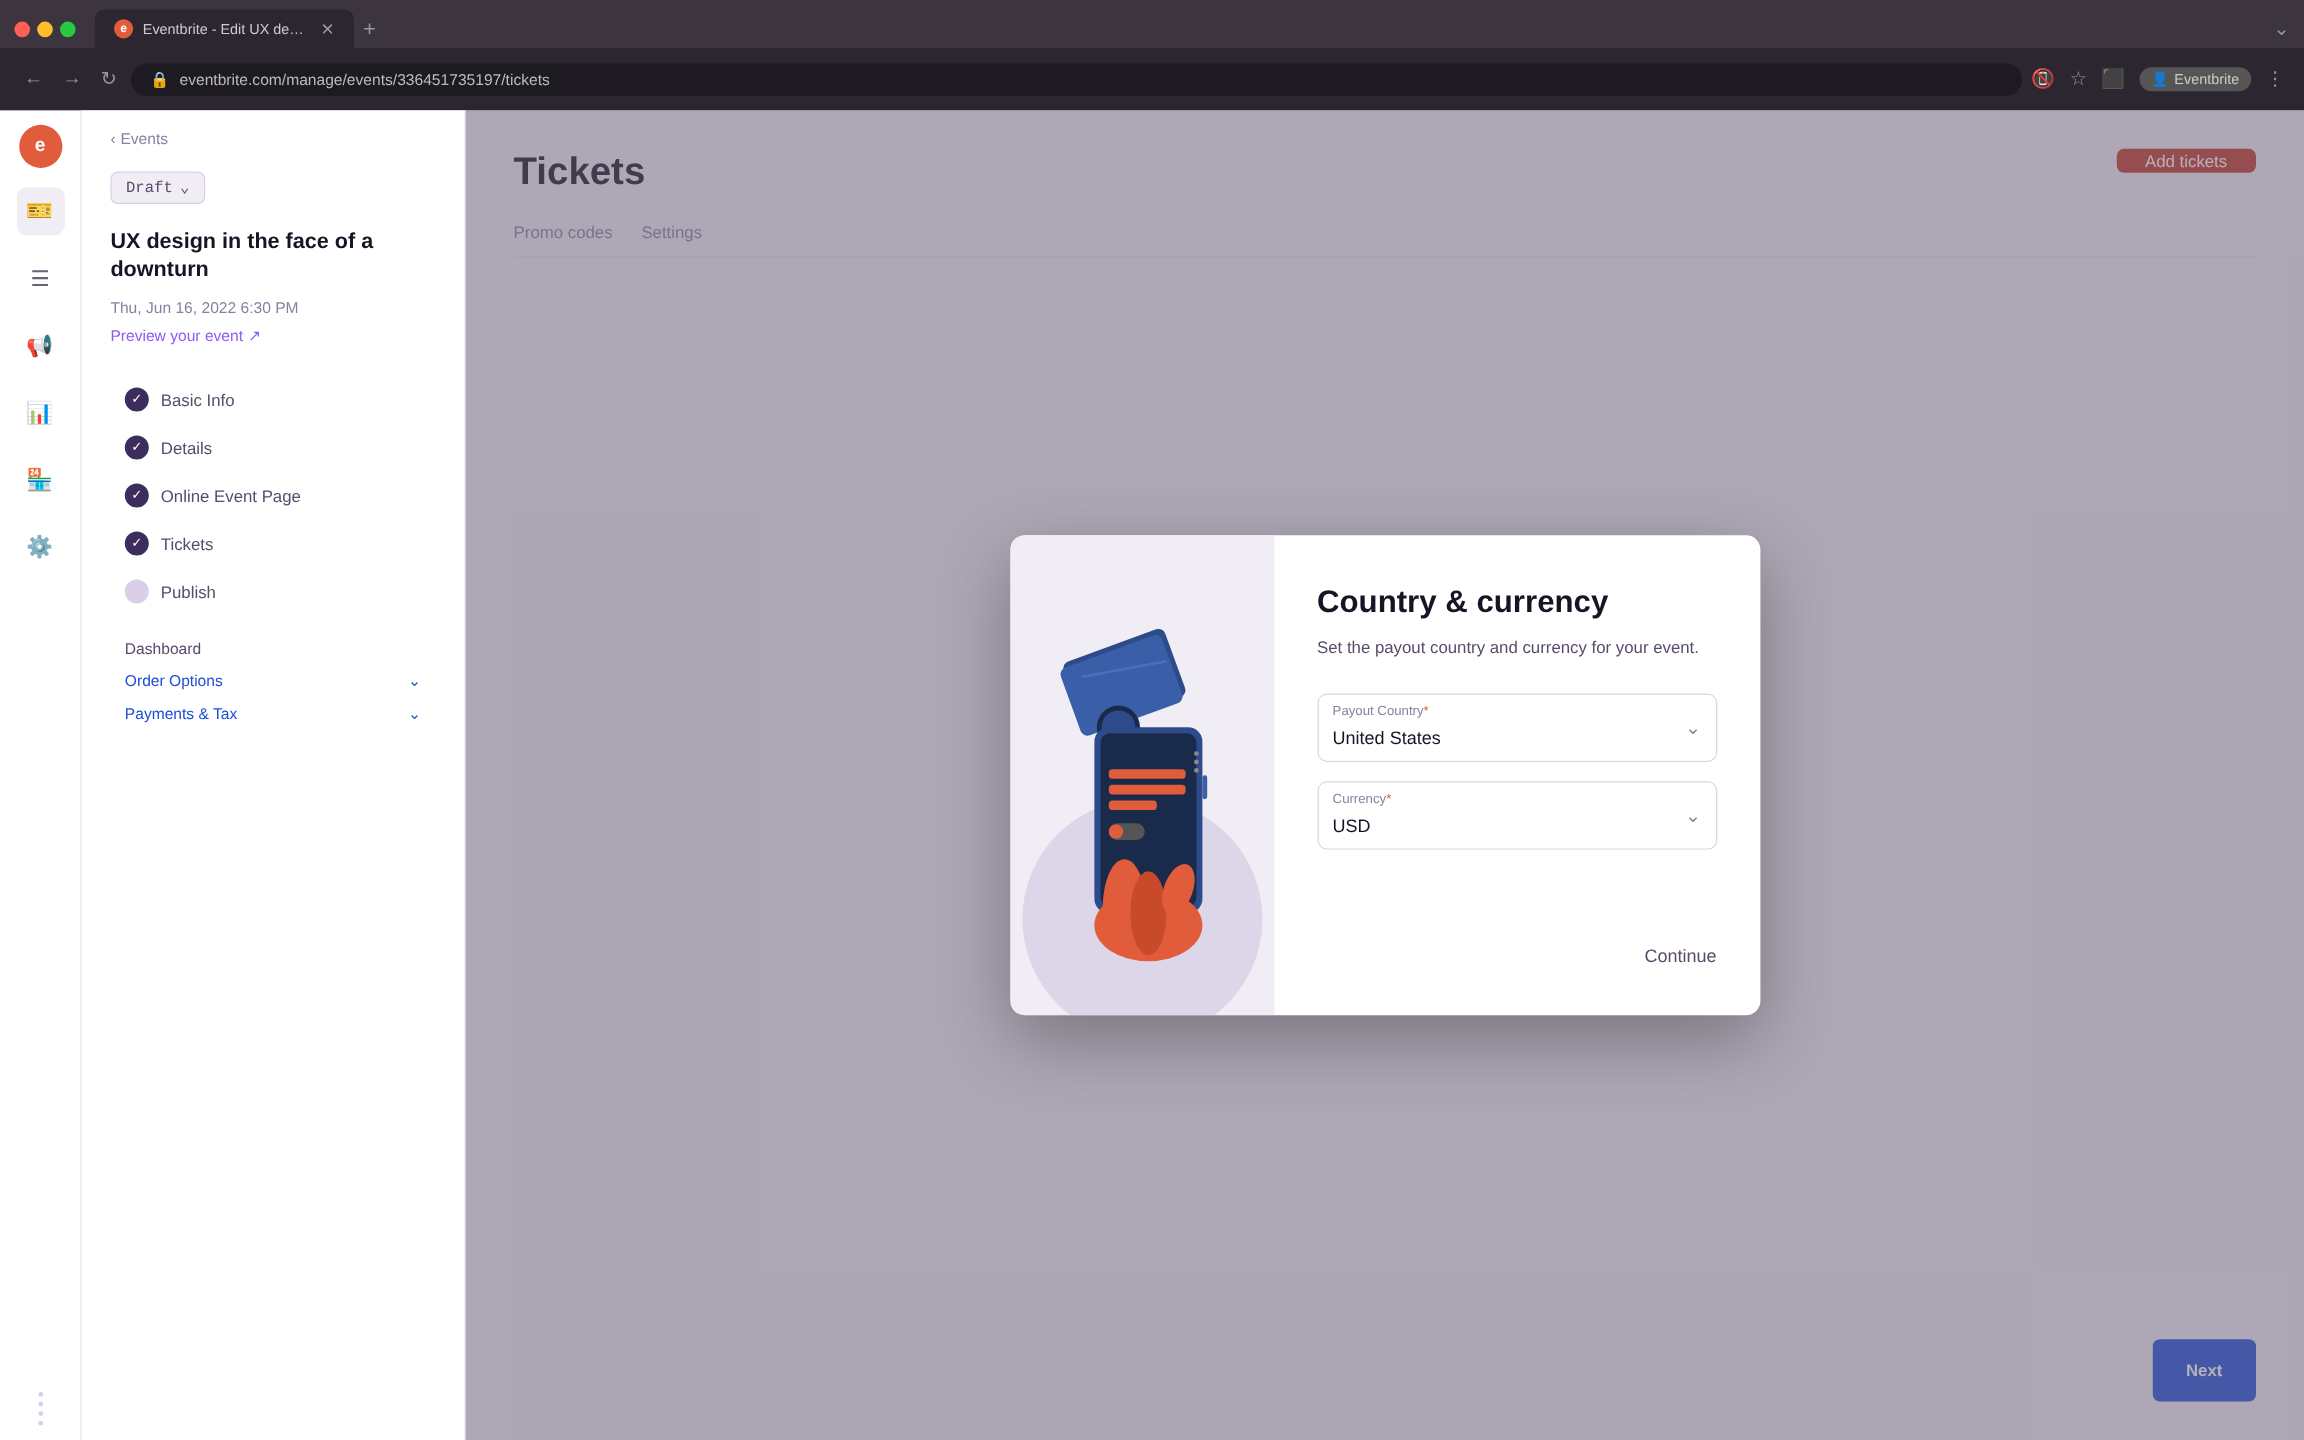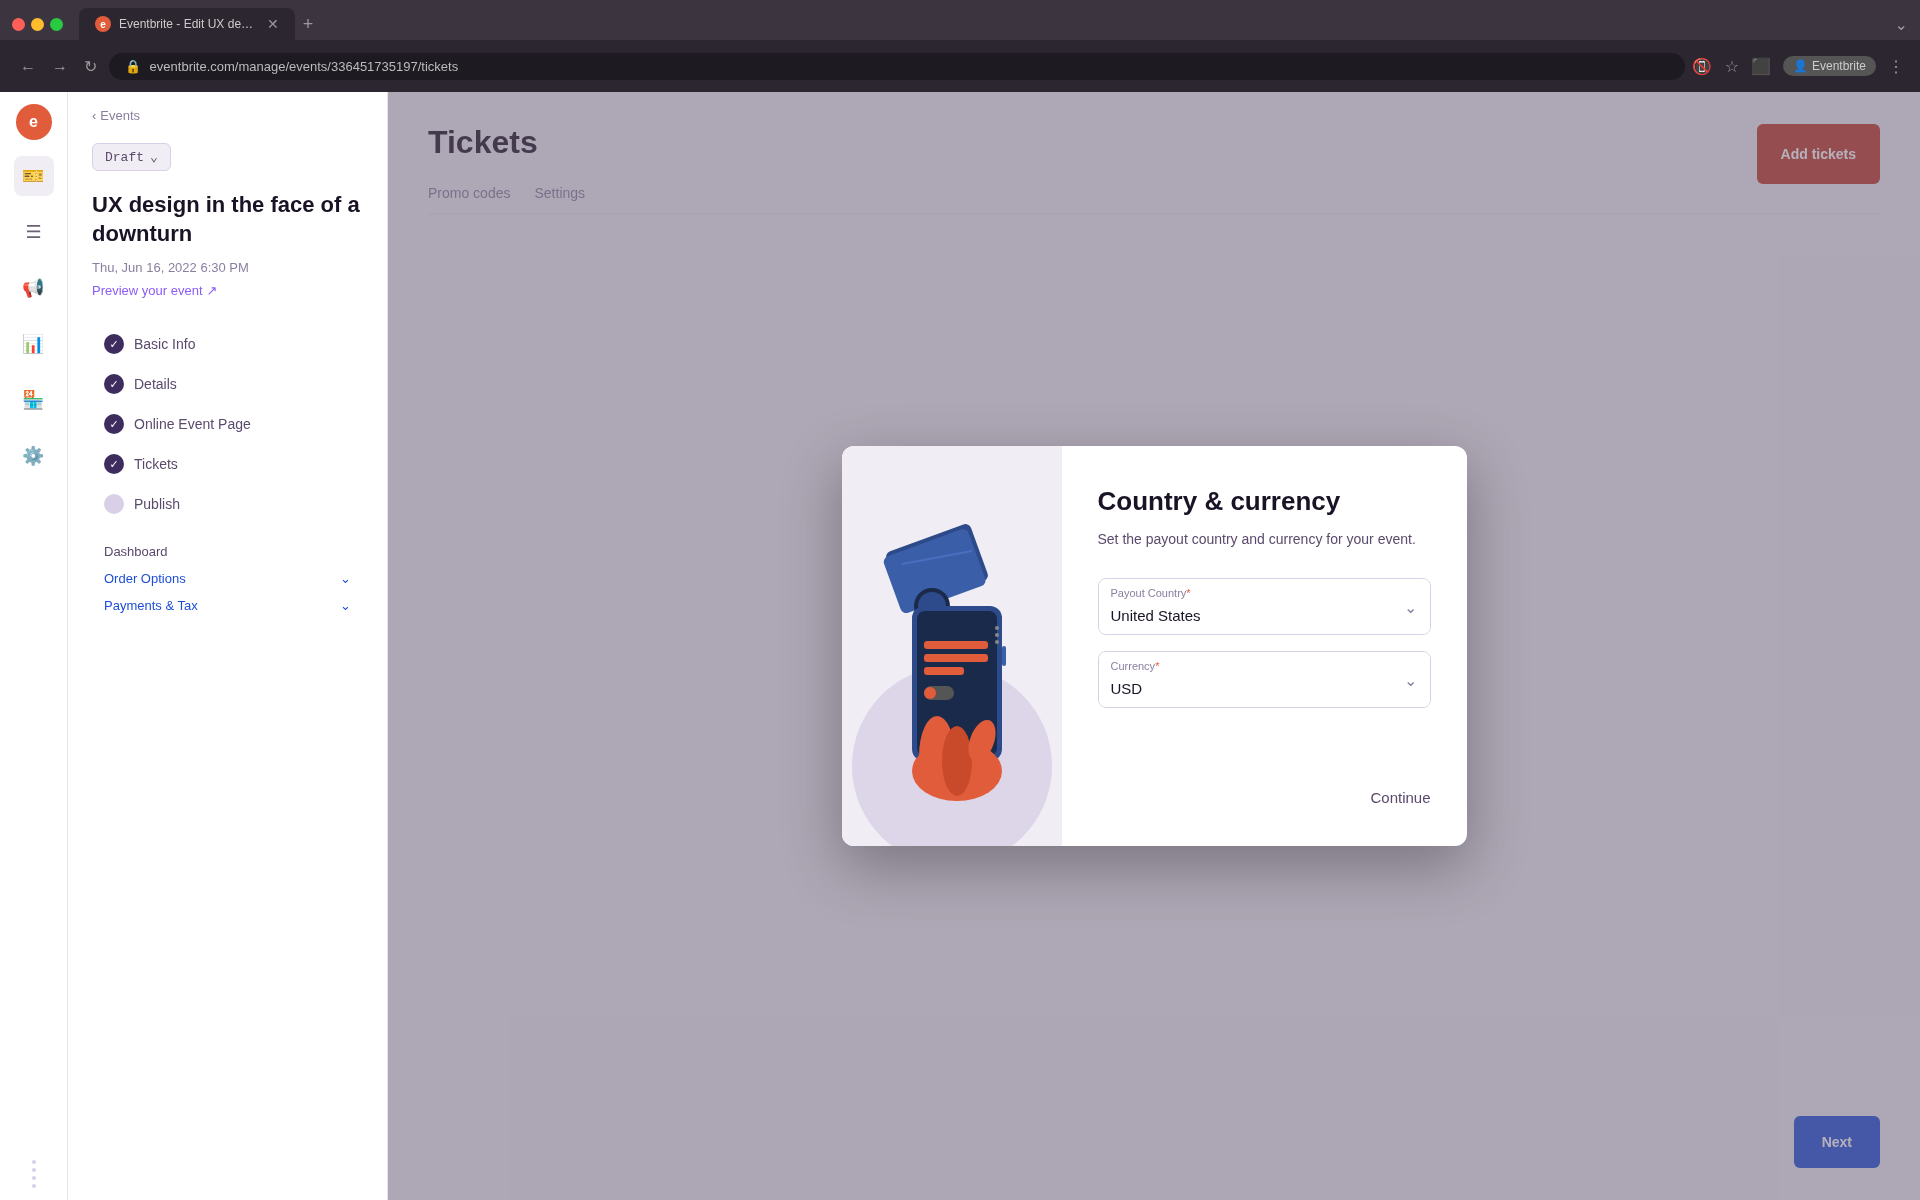--- a/index.html
+++ b/index.html
@@ -110,21 +110,21 @@
       display: flex; align-items: center; gap: 4px; color: #8b7fa0; font-size: 13px;
       cursor: pointer; margin-bottom: 20px;
     }
     .draft-badge {
       display: inline-flex; align-items: center; gap: 6px;
       background: #f0edf5; border: 1px solid #d9d0e8; border-radius: 6px;
       padding: 5px 12px; font-size: 13px; color: #5a4a6b; cursor: pointer;
       margin-bottom: 20px;
       font-family: Liberation Mono, monospace;
     }
-    .event-title { font-size: 22px; font-weight: 700; color: #1a1325; line-height: 1.3; margin-bottom: 12px; }
+    .event-title { font-size: 18px; font-weight: 700; color: #1a1325; line-height: 1.3; margin-bottom: 12px; }
     .event-date { font-size: 13px; color: #8b7fa0; margin-bottom: 8px; }
     .preview-link { font-size: 13px; color: #8b5cf6; text-decoration: none; display: flex; align-items: flex-end; gap: 4px; cursor: pointer; margin-bottom: 28px; }
 
     .nav-items { display: flex; flex-direction: column; gap: 4px; }
     .nav-item {
       display: flex; align-items: center; gap: 10px;
       padding: 8px 12px; border-radius: 6px; cursor: pointer;
       font-size: 14px; color: #5a4a6b;
     }
     .nav-check {
@@ -148,21 +148,21 @@
     }
     .page-title { font-size: 32px; font-weight: 700; color: #1a1325; margin-bottom: 24px; }
     .page-tabs { display: flex; gap: 24px; border-bottom: 2px solid #e8e4ed; margin-bottom: 0; text-align: right; }
     .page-tab {
       font-size: 14px; color: #8b7fa0; padding-bottom: 12px; cursor: pointer; border-bottom: 2px solid transparent; margin-bottom: -2px;
     }
 
     .add-tickets-btn {
       position: absolute; top: 32px; right: 40px;
       background: #c0392b; color: white; border: none; border-radius: 6px;
-      padding: 22px 24px; font-size: 14px; font-weight: 700; cursor: pointer;
+      padding: 2px 24px; font-size: 14px; font-weight: 400; cursor: pointer;
     }
     .next-btn {
       position: absolute; bottom: 32px; right: 40px;
       background: #1d4ed8; color: white; border: none; border-radius: 6px;
       padding: 18px 28px; font-size: 14px; font-weight: 700; cursor: pointer;
     }
 
     
     .modal-overlay {
       position: absolute;

